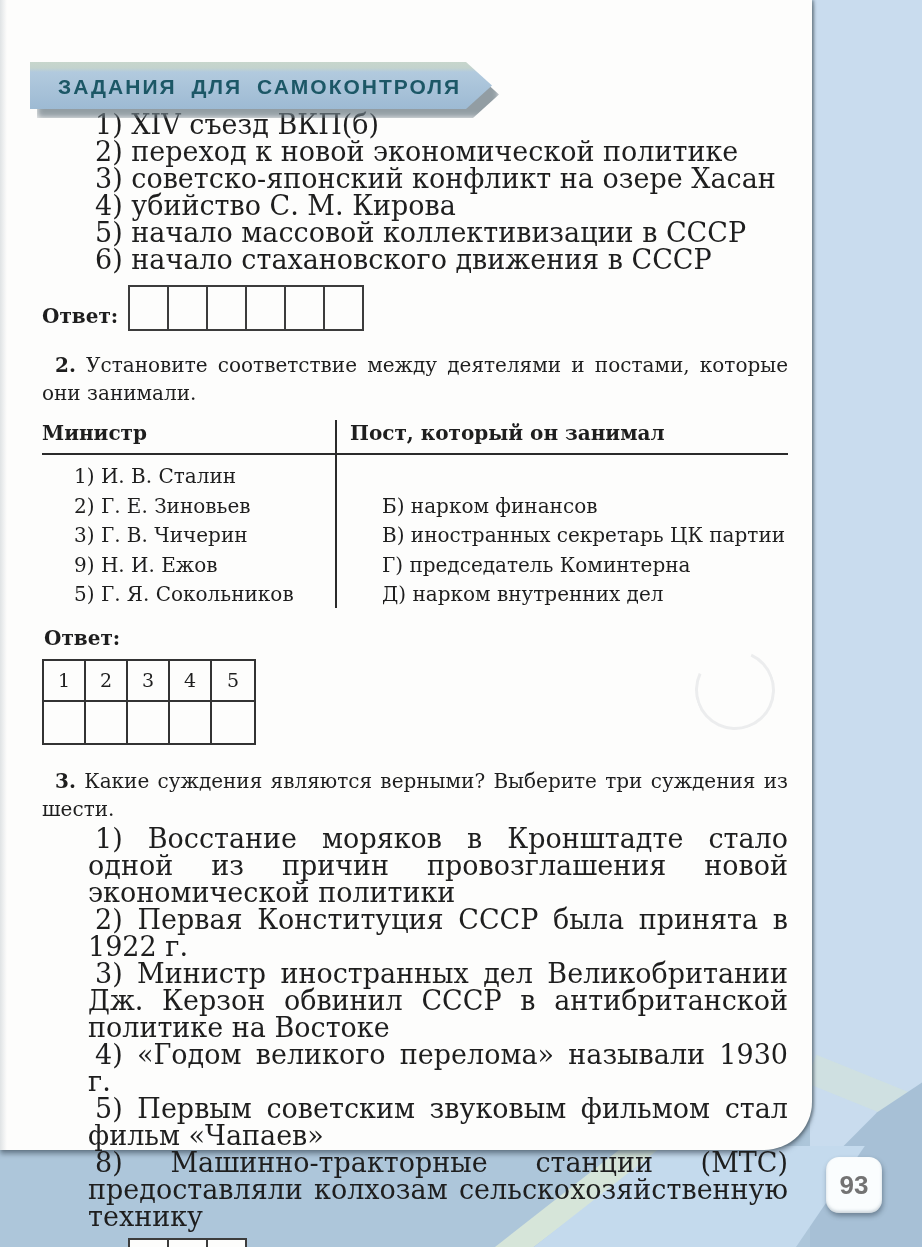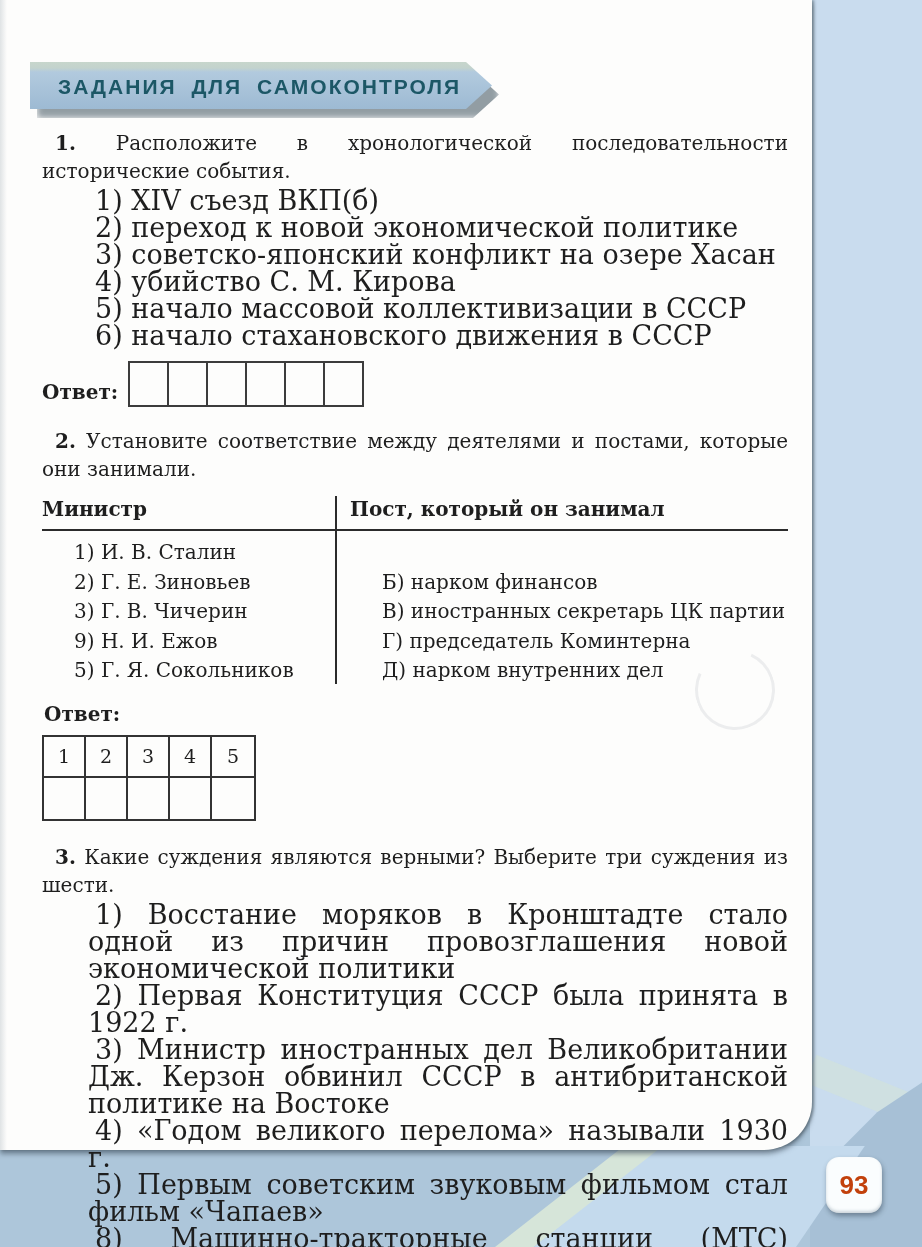--- a/index.html
+++ b/index.html
@@ -122,21 +122,21 @@
     transform:rotate(-20deg);
     border-top-color:transparent;
   }
 
   
   .page-badge {
     position:absolute; left:826px; top:1157px; width:56px; height:56px;
     background:#fafdfe; border-radius:13px;
     box-shadow:1px 3px 5px rgba(40,55,70,.45), inset 0 -2px 3px rgba(120,140,155,.35);
     display:flex; align-items:center; justify-content:center;
-    font-family:"Liberation Sans",sans-serif; font-weight:bold; font-size:26px; color:#c2410c;
+    font-family:"Liberation Sans",sans-serif; font-weight:bold; font-size:26px; color:#737373;
   }
 </style>
 </head>
 <body>
 
 <div class="bg-right"></div>
 <div class="bg-right-green"></div>
 <div class="bg-right-lower"></div>
 <div class="bg-wedge-green"></div>
 <div class="bg-wedge-blue"></div>
@@ -147,21 +147,20 @@
   <div class="content">
 
     <div class="banner">
       <div class="banner-shadow"></div>
       <div class="banner-body">
         <span class="banner-label">ЗАДАНИЯ ДЛЯ САМОКОНТРОЛЯ</span>
       </div>
     </div>
 
     <div>
-      <p class="prompt"><span class="tnum">1.</span> <span>Расположите в хронологической последовательности исторические события.</span></p>
       <div class="subitems">
         <div class="subitem">1) XIV съезд ВКП(б)</div>
         <div class="subitem">2) переход к новой экономической политике</div>
         <div class="subitem">3) советско-японский конфликт на озере Хасан</div>
         <div class="subitem">4) убийство С. М. Кирова</div>
         <div class="subitem">5) начало массовой коллективизации в СССР</div>
         <div class="subitem">6) начало стахановского движения в СССР</div>
       </div>
       <div class="answer-row">
         <span class="answer-label">Ответ:</span>

